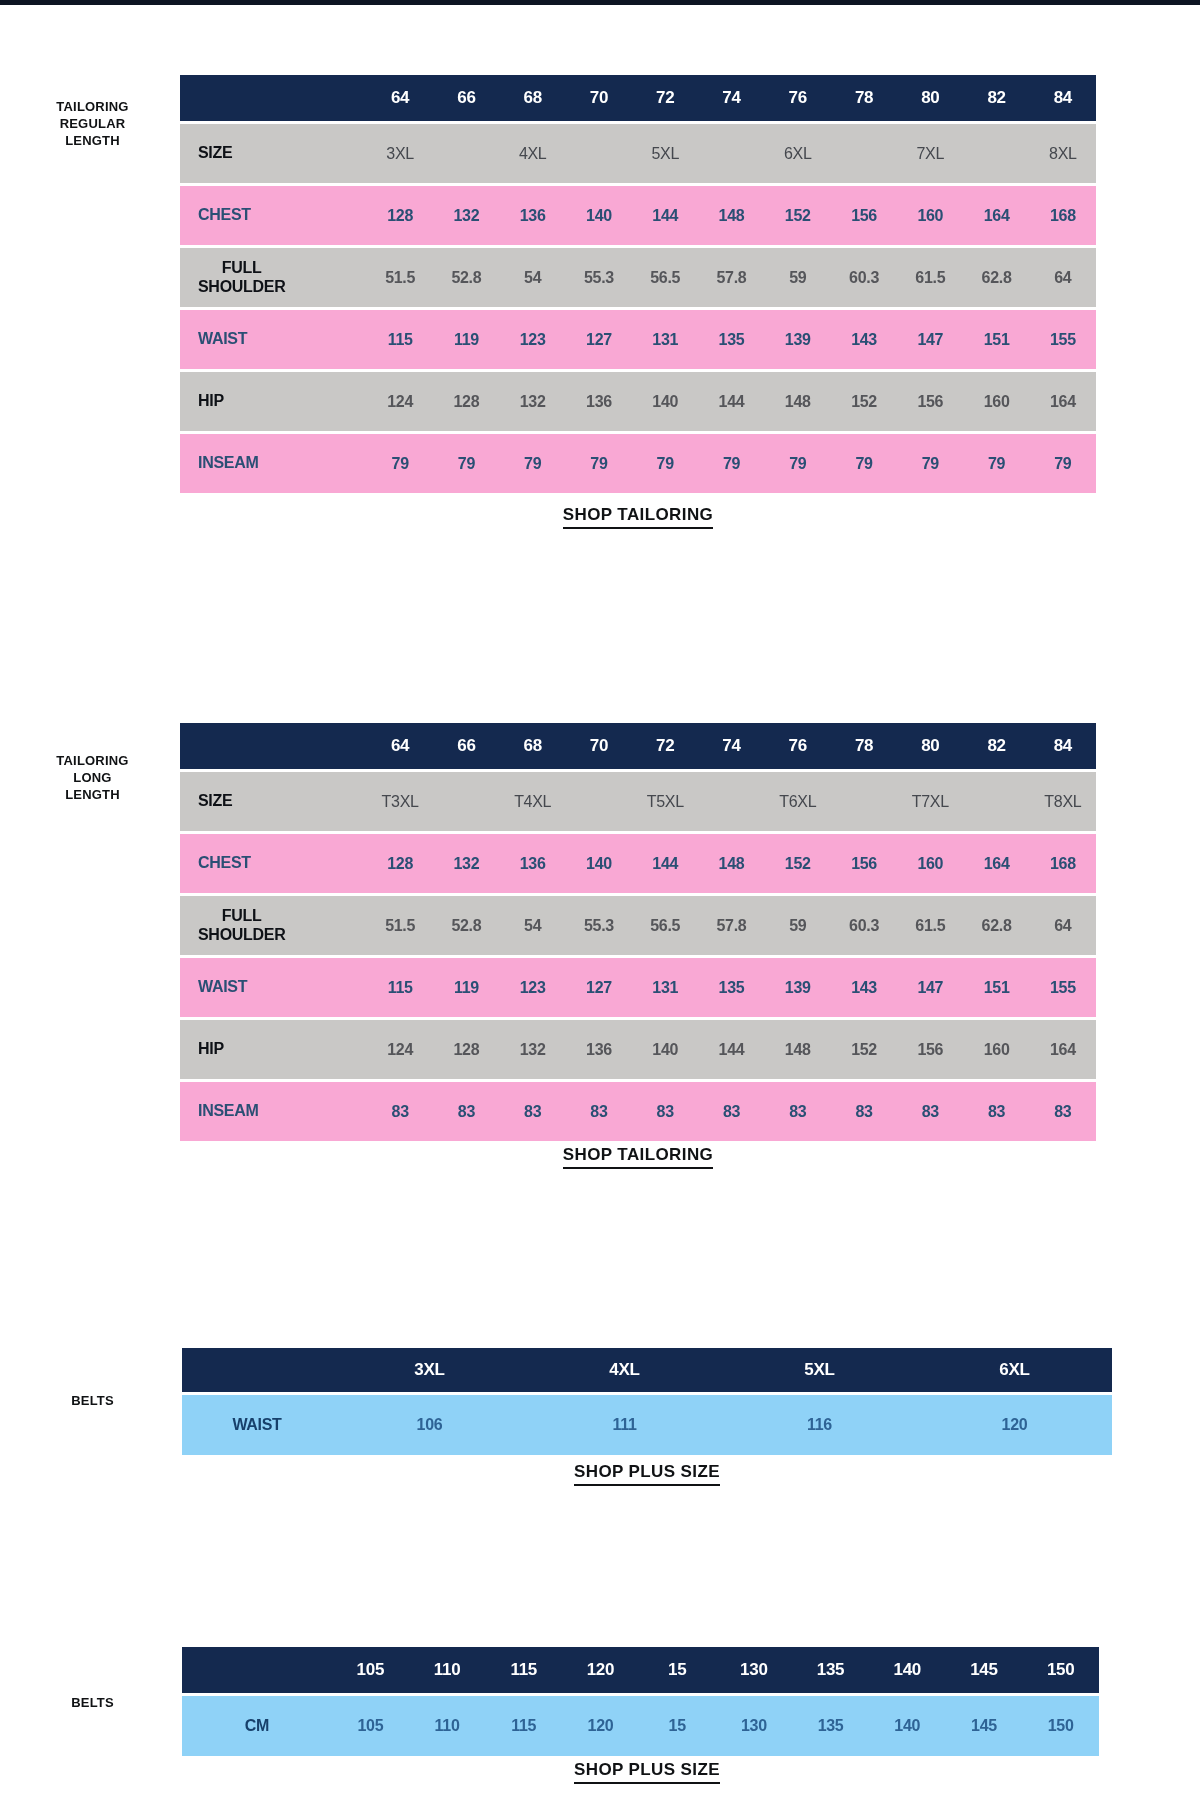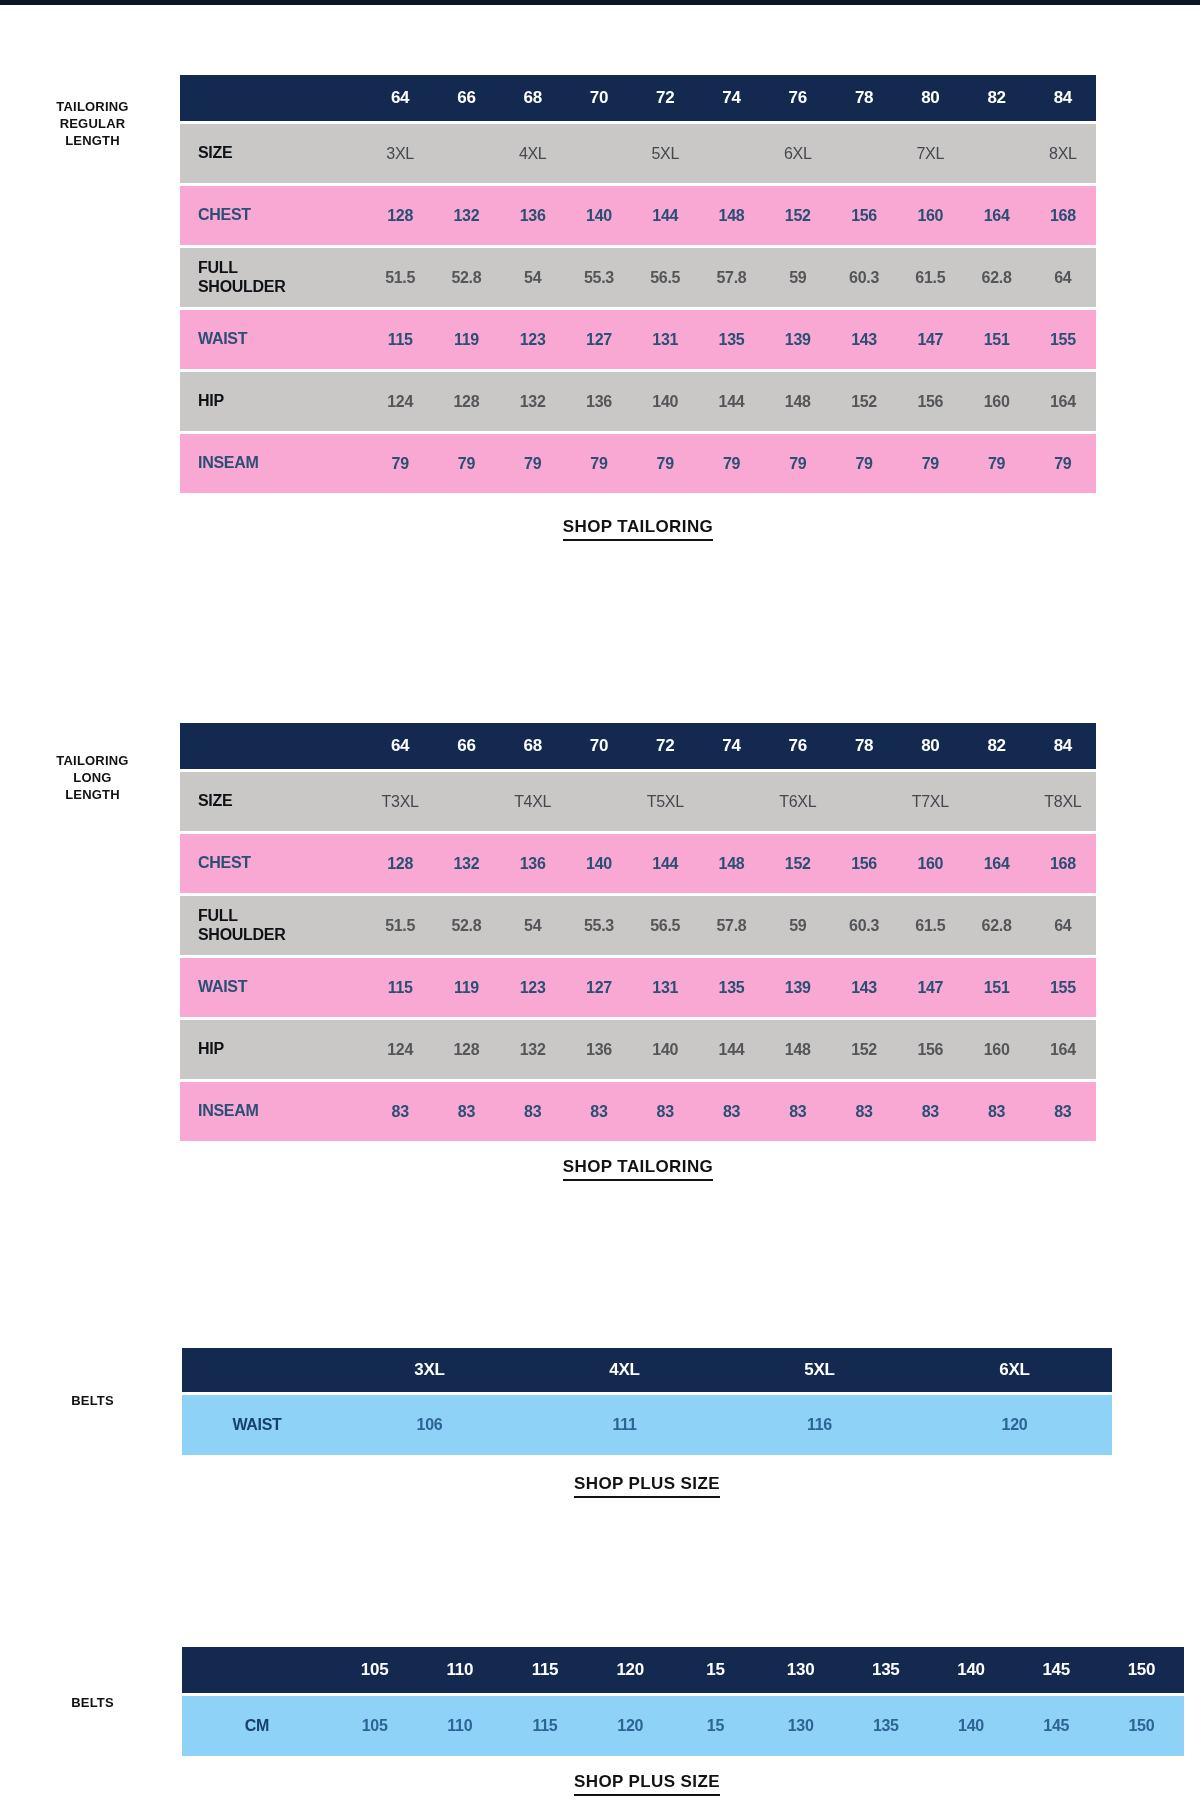--- a/index.html
+++ b/index.html
@@ -20,48 +20,48 @@
     color:#ffffff;font-size:17px;font-weight:700;letter-spacing:-.3px;}
   .cell{display:flex;align-items:center;justify-content:center;
     font-size:16px;font-weight:700;letter-spacing:-.3px;color:#55565a;}
   .gray{background:#c9c8c6;}
   .blue{background:#f9a8d4;}
   .blue-light{background:#8fd2f7;}
   .blue .cell{color:#2a4f74;}
   .blue-light .cell{color:#2e6395;}
   .v-size .cell{font-weight:400;color:#45484e;}
   .label-cell{justify-content:flex-start;padding-left:18px;font-weight:700;
-    color:#0e1116;white-space:pre-line;line-height:1.15;}
+    color:#0e1116;white-space:pre-line;line-height:1.15;text-align:center;}
   .v-size .label-cell{font-weight:700;color:#0e1116;}
 
   .shop-row{position:absolute;text-align:center;}
   .shop-link{
     display:inline-block;font-size:17px;font-weight:700;color:#101214;
     letter-spacing:.4px;text-decoration:none;border-bottom:2px solid #101214;
-    padding-bottom:2px;cursor:pointer;margin-top:12px;
+    padding-bottom:2px;cursor:pointer;
   }
 
   
   #lbl-0{left:20px;top:98px;width:145px;}
   #tbl-0{left:180px;top:55px;width:916px;}
   #lnk-0{left:180px;top:505px;width:916px;}
 
   #lbl-1{left:20px;top:752px;width:145px;}
   #tbl-1{left:180px;top:703px;width:916px;}
   #lnk-1{left:180px;top:1145px;width:916px;}
 
   #lbl-2{left:20px;top:1392px;width:145px;}
   #tbl-2{left:182px;top:1328px;width:930px;}
   #lnk-2{left:182px;top:1462px;width:930px;}
   #tbl-2 .trow{height:60px;}
   #tbl-2 .trow.thead{height:44px;}
   #tbl-2 .label-cell,#tbl-3 .label-cell{justify-content:center;padding-left:0;color:#17406b;}
 
   #lbl-3{left:20px;top:1694px;width:145px;}
-  #tbl-3{left:182px;top:1627px;width:1002px;}
+  #tbl-3{left:182px;top:1627px;width:917px;}
   #lnk-3{left:182px;top:1760px;width:930px;}
   #tbl-3 .trow{height:60px;}
   #tbl-3 .trow.thead{height:46px;}
 </style>
 </head>
 <body>
 
 <div class="page">
   <div class="topbar"></div>
 

